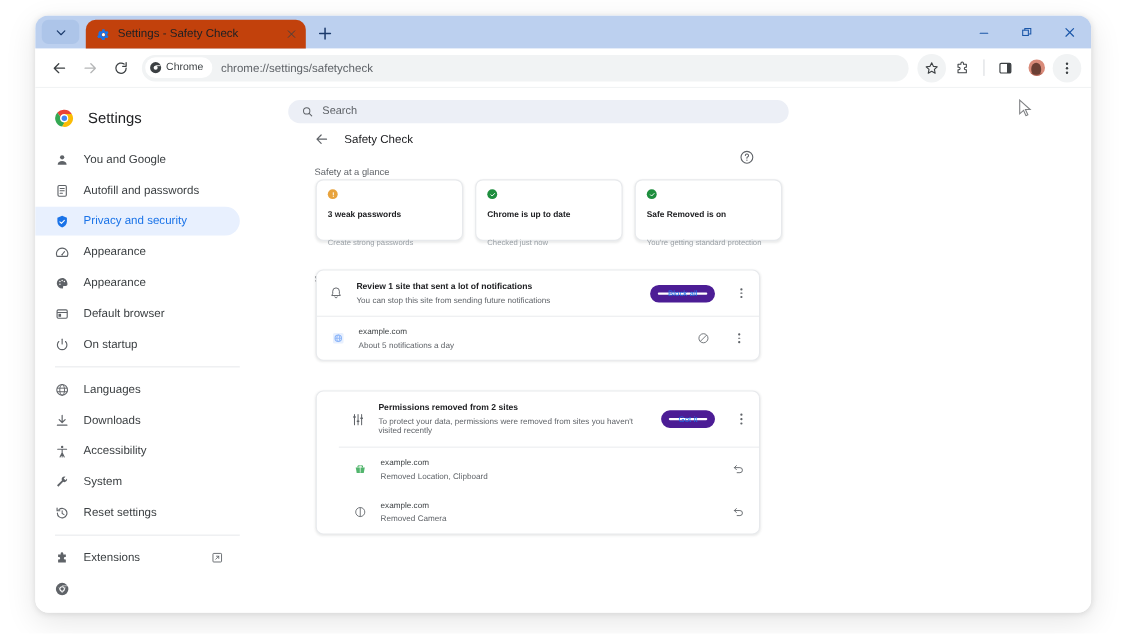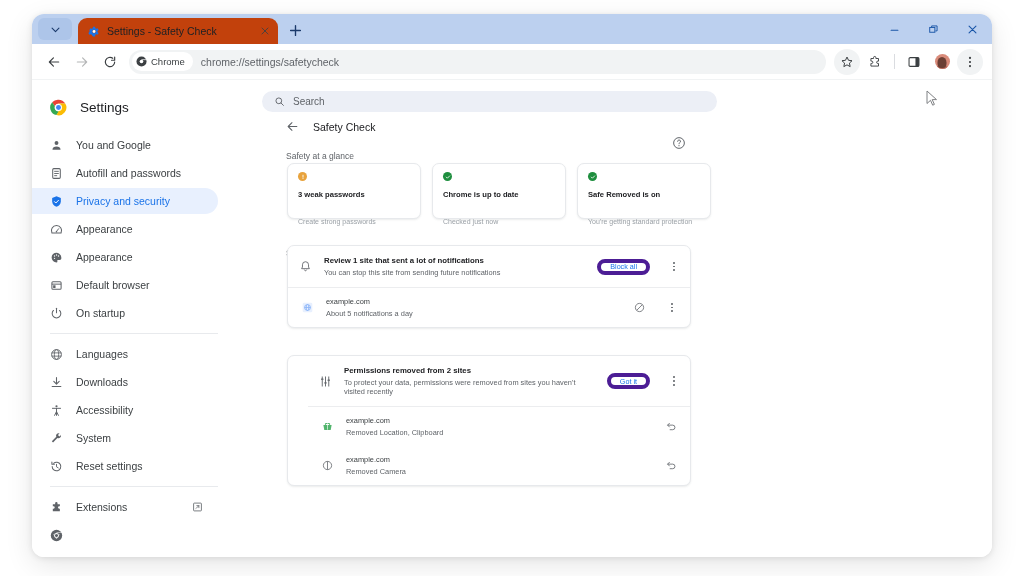--- a/index.html
+++ b/index.html
@@ -238,21 +238,21 @@
     display:flex; align-items:center;
     padding:10px 9px 10px 11px; gap:12px;
     border-bottom:1px solid #ecedef;
   }
   .rec-head-icon{ width:13px; height:13px; flex:none; display:block; }
   .rec-head-text{ flex:1 1 auto; min-width:0; }
   .rec-head-title{ font-size:7.8px; font-weight:bold; color:#202124; margin-bottom:3px; }
   .rec-head-sub{ font-size:7.4px; color:#5f6368; }
   .rec-action{
     flex:none; height:16px; padding:0 9px;
-    border:4px solid #4c1d95; border-radius:8px;
+    border:7px solid #4c1d95; border-radius:8px;
     background:#ffffff; color:#1a73e8; font-size:7.2px;
     display:flex; align-items:center; justify-content:center; cursor:pointer;
     font-family:"Liberation Sans", sans-serif;
     white-space:nowrap;
   }
   .kebab{
     flex:none; width:14px; height:18px; margin-left:5px;
     display:flex; flex-direction:column; align-items:center; justify-content:center;
     gap:2px; cursor:pointer;
   }

